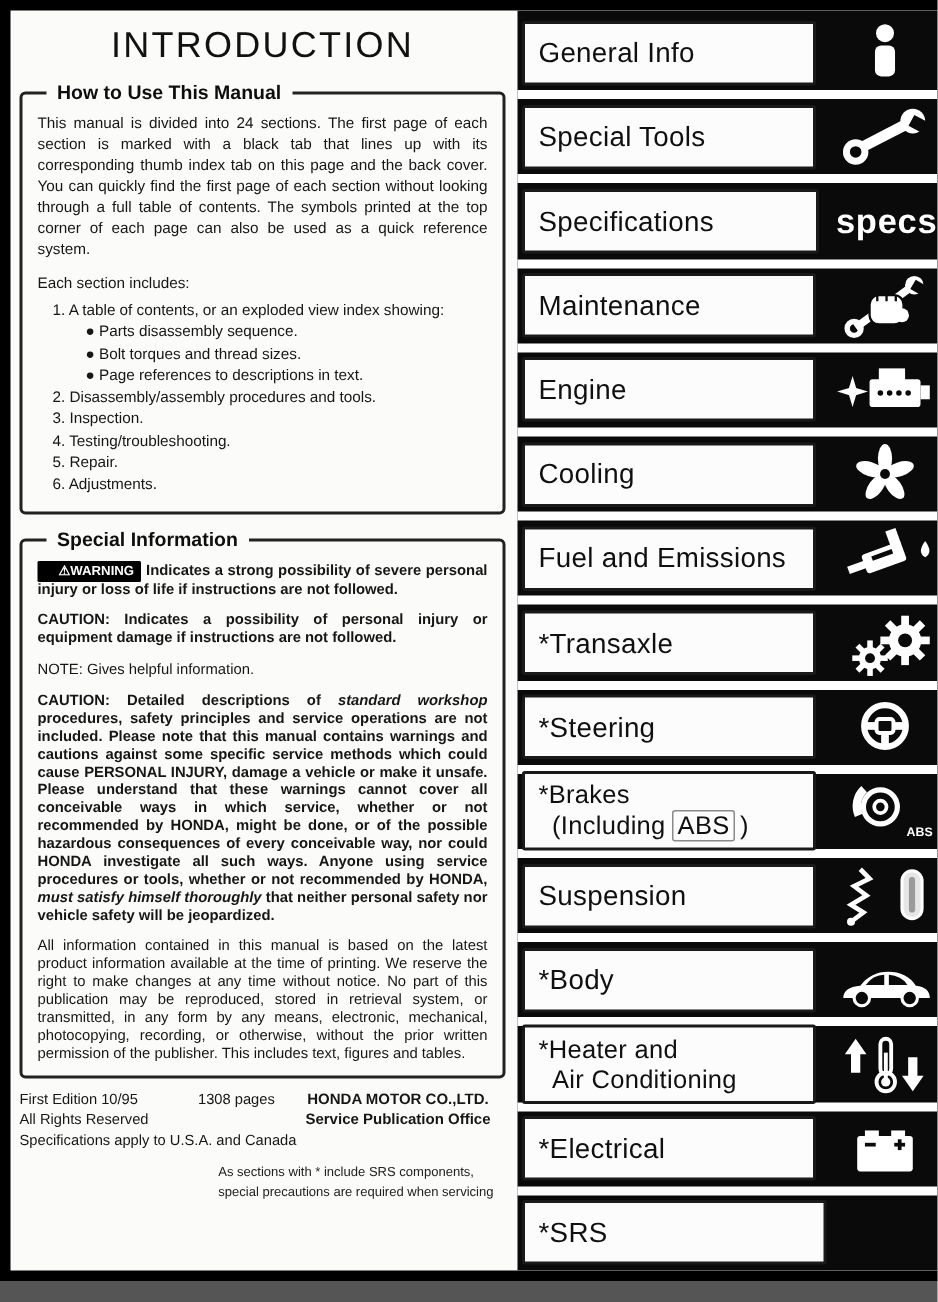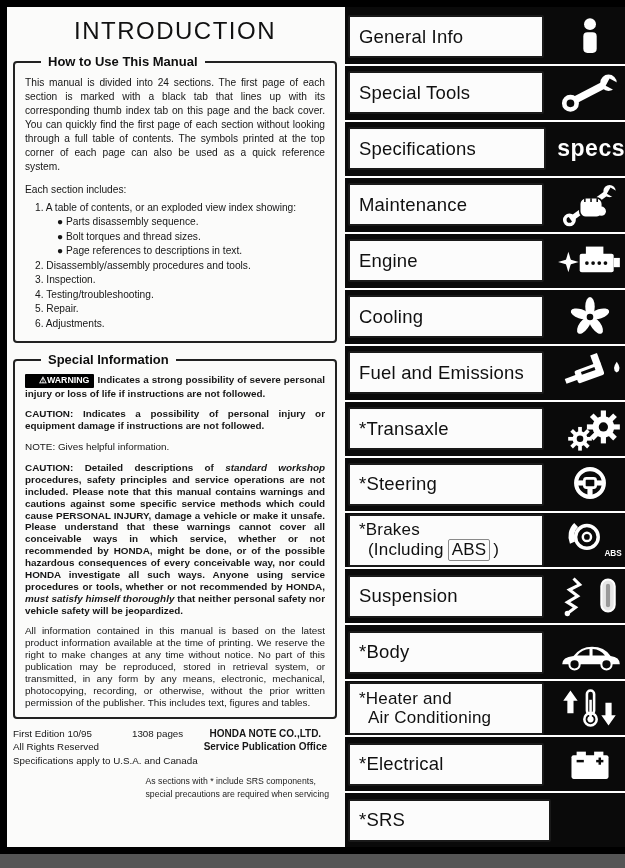--- a/index.html
+++ b/index.html
@@ -15,21 +15,21 @@
   .left { width:338px; position:relative; box-sizing:border-box; padding:0 6px 0 4px; }
   .page-title {
     text-align:center; font-size:24px; font-weight:normal; letter-spacing:1.5px;
     margin:10px 0 0 0; color:#111;
   }
   .box {
     position:relative; border:2px solid #222; border-radius:4px;
     margin:16px 2px 0 2px; padding:13px 10px 6px 10px;
   }
   .legend {
-    position:absolute; top:-9px; left:26px; background:#fbfbfa;
+    position:absolute; top:-9px; left:16px; background:#fbfbfa;
     padding:0 7px; font-weight:bold; font-size:13px; color:#0e0e0e; white-space:nowrap;
   }
   .para { font-size:10.2px; line-height:1.38; margin:0 0 8px 0; text-align:justify; }
   .b { font-weight:bold; }
   .list { margin:2px 0 4px 0; }
   .li { font-size:10.2px; line-height:1.42; margin-left:10px; padding-left:15px; text-indent:-15px; }
   .li.sub { margin-left:32px; padding-left:12px; text-indent:-12px; }
   .box2 .para { font-size:9.9px; line-height:1.2; margin-bottom:9px; }
   .warn-badge {
     display:inline-block; background:#000; color:#fff; font-weight:bold;
@@ -40,21 +40,21 @@
   .f-right { margin-left:auto; margin-right:10px; text-align:center; font-weight:bold; font-size:10px; }
   .footnote {
     position:absolute; right:16px; bottom:46px;
     font-size:8.7px; line-height:1.5; text-align:left; color:#222;
   }
   
   .sidebar {
     width:280px; background:#0a0a0a; display:flex; flex-direction:column;
     box-sizing:border-box; padding-top:3px;
   }
-  .tab-row { flex:1; display:flex; align-items:center; border-bottom:2px solid #ffffff; min-height:0; }
+  .tab-row { flex:1; display:flex; align-items:center; border-bottom:6px solid #ffffff; min-height:0; }
   .tab-row:last-child { border-bottom:none; }
   .tab-label {
     width:203px; margin-left:3px; height:43px; background:#fcfcfc;
     border:2px solid #1a1a1a; border-radius:2px; box-sizing:border-box;
     display:flex; flex-direction:column; justify-content:center;
     padding-left:9px; font-size:18.5px; color:#101010; letter-spacing:0.2px;
   }
   .tab-label.two { height:53px; font-size:17px; line-height:1.15; }
   .tab-label .l2 { padding-left:9px; }
   .tab-icon { flex:1; display:flex; align-items:center; justify-content:center;padding-left:11px; }
@@ -96,21 +96,21 @@
       <p class="para" style="margin-bottom:2px;">All information contained in this manual is based on the latest product information available at the time of printing. We reserve the right to make changes at any time without notice. No part of this publication may be reproduced, stored in retrieval system, or transmitted, in any form by any means, electronic, mechanical, photocopying, recording, or otherwise, without the prior written permission of the publisher. This includes text, figures and tables.</p>
     </section>
 
     <div class="footer">
       <div class="f-left">
         <div><span>First Edition 10/95</span><span class="f-pages">1308 pages</span></div>
         <div>All Rights Reserved</div>
         <div>Specifications apply to U.S.A. and Canada</div>
       </div>
       <div class="f-right">
-        <div>HONDA NOTE CO.,LTD.</div>
+        <div>HONDA MOTOR CO.,LTD.</div>
         <div>Service Publication Office</div>
       </div>
     </div>
 
     <div class="footnote">
       <div>As sections with * include SRS components,</div>
       <div>special precautions are required when servicing</div>
     </div>
   </div>
 

